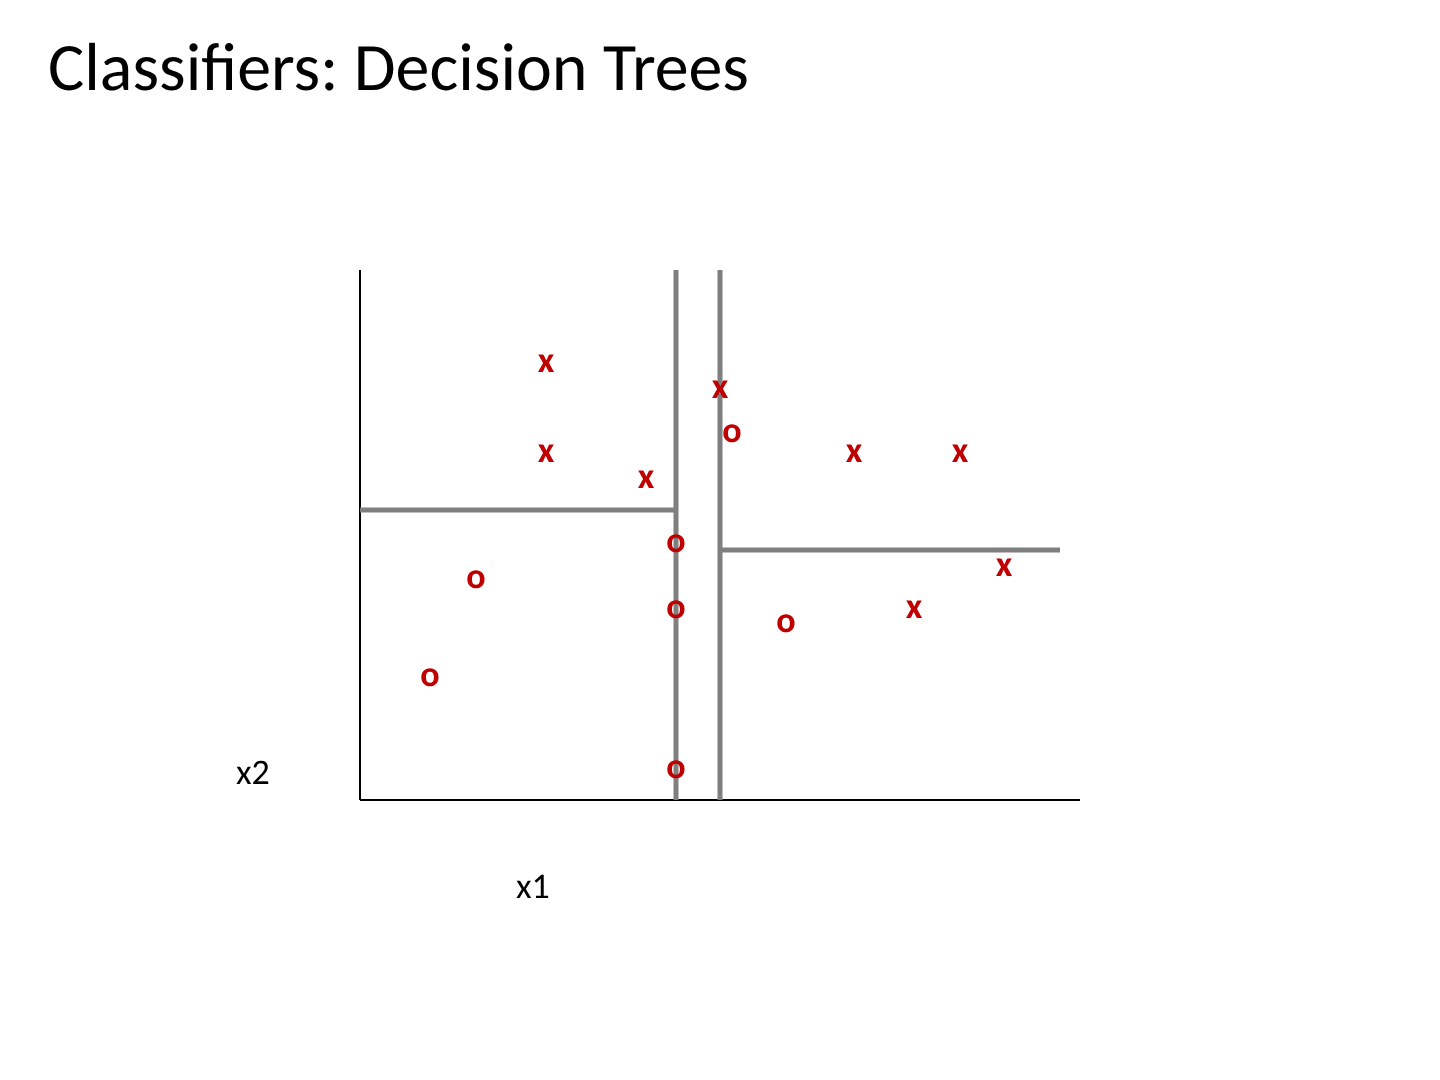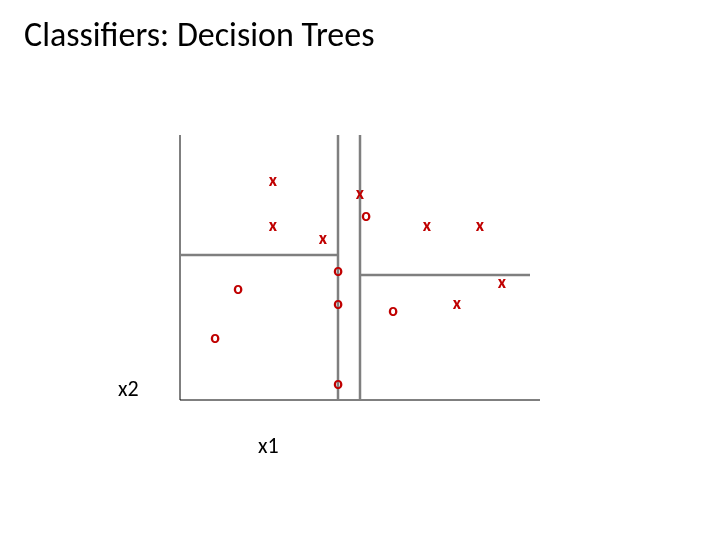--- a/index.html
+++ b/index.html
@@ -44,21 +44,21 @@
     font-size: 18px;
     font-weight: 700;
     line-height: 1;
     transform: translate(-50%, -50%);
     font-family: "Calibri", Arial, sans-serif;
   }
   .pt-x { color: #c00000; }
   .pt-o { color: #c00000; }
   .axis-label {
     position: absolute;
-    font-size: 22px;
+    font-size: 18px;
     color: #000;
   }
 </style>
 </head>
 <body>
 
 <div class="slide">
 
   <div class="title">Classifiers: Decision Trees</div>
 

